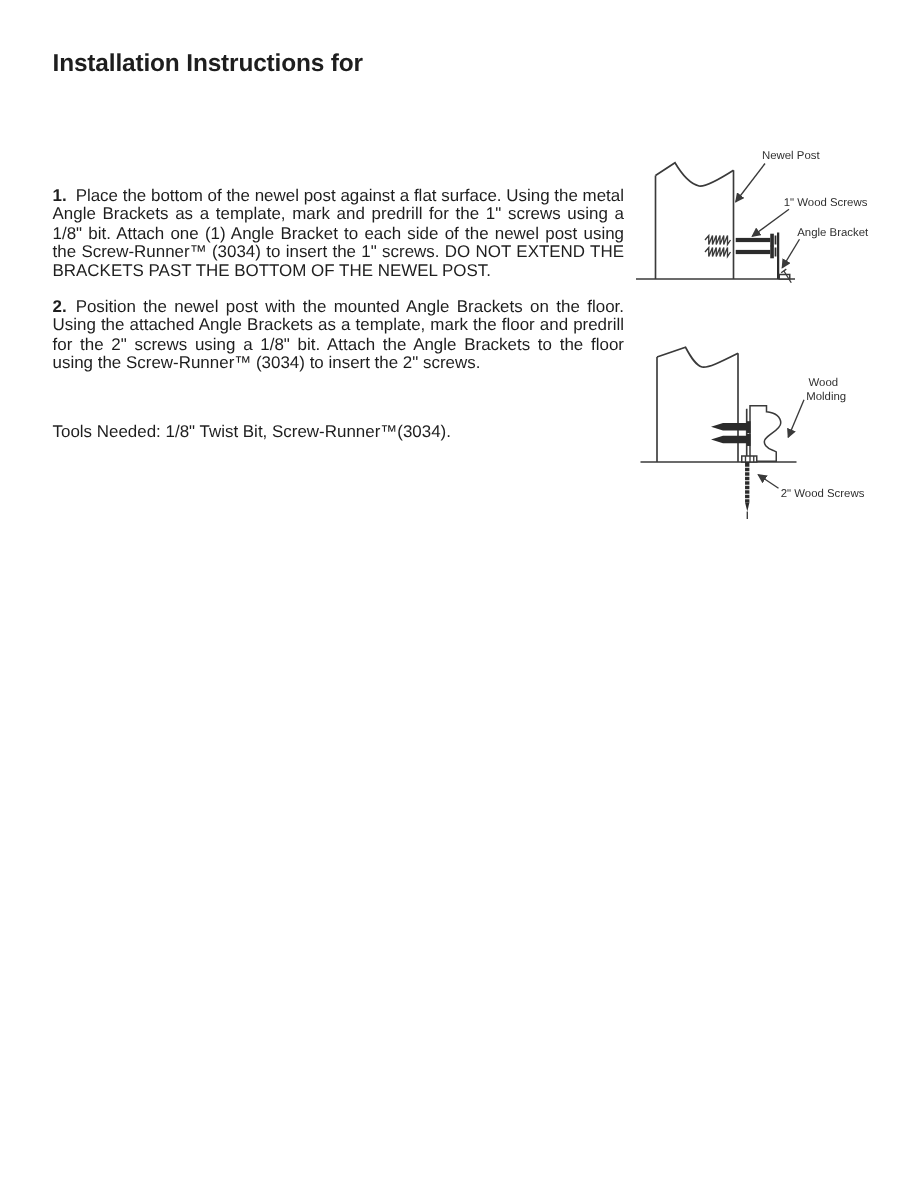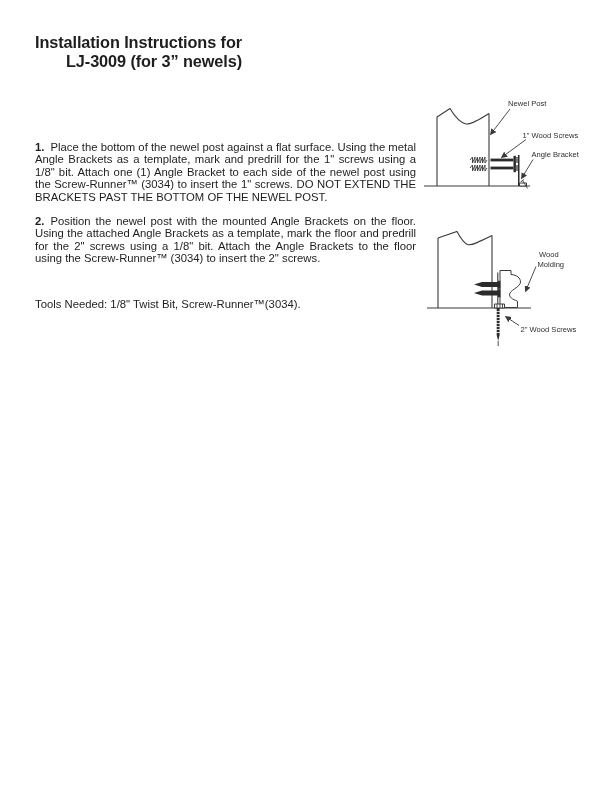--- a/index.html
+++ b/index.html
@@ -10,21 +10,21 @@
     font-family:"Liberation Sans","DejaVu Sans",sans-serif;
     color:#1e1e1e;
     overflow:hidden;
   }
   .title-block {
     position:absolute; left:35px; top:33px;
     font-size:16.3px; font-weight:bold; line-height:18.6px;
     letter-spacing:-0.1px; white-space:nowrap;text-align:right;
   }
   .text-column {
-    position:absolute; left:35px; top:141px; width:381px;
+    position:absolute; left:35px; top:125px; width:381px;
     font-size:11.3px; line-height:12.4px;
   }
   .step { margin:0 0 12px 0; text-align:justify; }
   .step-num { font-weight:bold; margin-right:6px; }
   .tools { margin:33px 0 0 0; text-align:left; }
   svg.diagram { position:absolute; overflow:visible; }
   svg.diagram text {
     font-family:"Liberation Sans","DejaVu Sans",sans-serif;
     font-size:7.6px; fill:#2e2e2e;
   }
@@ -34,21 +34,20 @@
   .fillWhite { fill:#ffffff; stroke:#3a3a3a; stroke-width:1; }
   .thread { stroke:#fff; stroke-width:0.8; fill:none; }
 </style>
 </head>
 <body>
 
 <div class="page">
 
   <header class="title-block">
     <div>Installation Instructions for</div>
-    <div>LJ-3009 (for 3” newels)</div>
   </header>
 
   <main class="text-column">
     <p class="step"><b class="step-num">1.</b><span>Place the bottom of the newel post against a flat surface. Using the metal Angle Brackets as a template, mark and predrill for the 1" screws using a 1/8" bit. Attach one (1) Angle Bracket to each side of the newel post using the Screw-Runner™ (3034) to insert the 1" screws. DO NOT EXTEND THE BRACKETS PAST THE BOTTOM OF THE NEWEL POST.</span></p>
     <p class="step"><b class="step-num">2.</b><span>Position the newel post with the mounted Angle Brackets on the floor. Using the attached Angle Brackets as a template, mark the floor and predrill for the 2" screws using a 1/8" bit. Attach the Angle Brackets to the floor using the Screw-Runner™ (3034) to insert the 2" screws.</span></p>
     <p class="tools">Tools Needed: 1/8" Twist Bit, Screw-Runner™(3034).</p>
   </main>
 
   <svg class="diagram" style="left:418px; top:93px;" width="194" height="110" viewBox="418 93 194 110" xmlns="http://www.w3.org/2000/svg">
     <defs>

